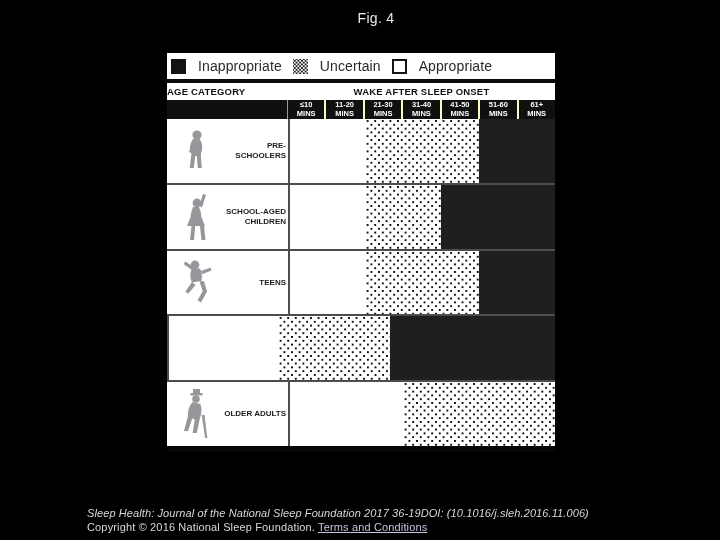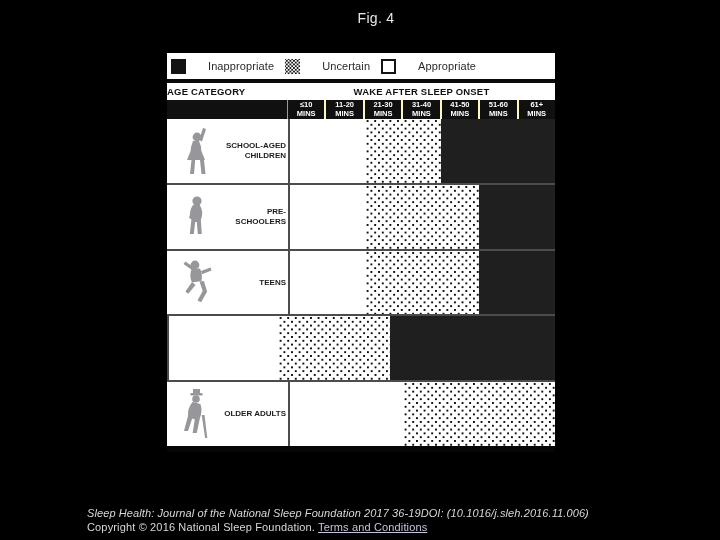--- a/index.html
+++ b/index.html
@@ -22,21 +22,21 @@
   .legend-item{display:flex;align-items:center;margin-right:11px;}
   .swatch{width:15px;height:15px;flex:none;box-sizing:border-box;}
   .swatch.inappropriate{background:#131313;}
   .swatch.uncertain{
     background-color:#fff;
     background-image:radial-gradient(#161616 .7px, rgba(0,0,0,0) .9px),
                      radial-gradient(#161616 .7px, rgba(0,0,0,0) .9px);
     background-size:3.6px 3.6px;background-position:0 0,1.8px 1.8px;
   }
   .swatch.appropriate{background:#fff;border:2px solid #141414;}
-  .legend-label{font-size:11px;color:#2a2a2a;margin-left:22px;letter-spacing:.1px;}
+  .legend-label{font-size:14px;color:#2a2a2a;margin-left:12px;letter-spacing:.1px;}
   .divider{height:4px;background:#0a0a0a;flex:none;}
   
   .header-text-row{height:17px;display:flex;align-items:center;flex:none;
     font-weight:bold;font-size:9.5px;color:#101010;letter-spacing:.2px;}
   .hcol-left{width:121px;text-align:left;flex:none;}
   .hcol-right{flex:1;text-align:center;}
   
   .col-header-row{height:19px;display:flex;flex:none;background:#101010;}
   .ch-left{width:121px;flex:none;box-sizing:border-box;border-right:1px solid #9a9a9a;background:#101010;}
   .ch-cell{flex:1;display:flex;flex-direction:column;justify-content:center;
@@ -121,54 +121,54 @@
       </div>
       <div class="ch-cell">
         <div>61+</div>
         <div>MINS</div>
       </div>
     </div>
   <div class="rows" id="rows">
       <div class="row">
         <div class="row-label">
           <span class="row-icon">
+            <svg width="34" height="44" viewBox="0 0 34 44">
+              <g fill="#97979b">
+                <circle cx="18" cy="6" r="4.6"></circle>
+                <path d="M14 10 q-3.5 5 -3 11 l1.4 4 -1.6 14 h4 l1.4 -12 h1.6 l1 12 h4 l-1 -14 1.2 -4 q1 -6 -2.4 -11 z"></path>
+                <path d="M12 16 l-2 7 2.4 1 2 -6 z"></path>
+              </g>
+            </svg>
+          </span>
+          <span class="row-label-text">PRE-SCHOOLERS</span>
+        </div>
+        <div class="row-cells">
+          <div class="seg appropriate" style="flex-grow: 2; flex-basis: 0px;"></div>
+          <div class="seg uncertain" style="flex-grow: 3; flex-basis: 0px;"></div>
+          <div class="seg inappropriate" style="flex-grow: 2; flex-basis: 0px;"></div>
+        </div>
+      </div>
+      <div class="row">
+        <div class="row-label">
+          <span class="row-icon">
             <svg width="36" height="48" viewBox="0 0 36 48">
               <g fill="#97979b">
                 <circle cx="19" cy="10" r="4.4"></circle>
                 <path d="M21 13 l4 -12 3 1 -4 12.4 z"></path>
                 <path d="M15 14 q-2.4 6 -2.4 10 l-3.6 9 h18 l-3.6 -9 q0 -5 -2.4 -10 z"></path>
                 <path d="M13.5 33 l-1.5 14 h4 l1.2 -14 z M22 33 l1.5 14 h4 l-1.5 -14 z"></path>
               </g>
             </svg>
           </span>
           <span class="row-label-text">SCHOOL-AGED CHILDREN</span>
         </div>
         <div class="row-cells">
           <div class="seg appropriate" style="flex-grow: 2; flex-basis: 0px;"></div>
           <div class="seg uncertain" style="flex-grow: 2; flex-basis: 0px;"></div>
           <div class="seg inappropriate" style="flex-grow: 3; flex-basis: 0px;"></div>
-        </div>
-      </div>
-      <div class="row">
-        <div class="row-label">
-          <span class="row-icon">
-            <svg width="34" height="44" viewBox="0 0 34 44">
-              <g fill="#97979b">
-                <circle cx="18" cy="6" r="4.6"></circle>
-                <path d="M14 10 q-3.5 5 -3 11 l1.4 4 -1.6 14 h4 l1.4 -12 h1.6 l1 12 h4 l-1 -14 1.2 -4 q1 -6 -2.4 -11 z"></path>
-                <path d="M12 16 l-2 7 2.4 1 2 -6 z"></path>
-              </g>
-            </svg>
-          </span>
-          <span class="row-label-text">PRE-SCHOOLERS</span>
-        </div>
-        <div class="row-cells">
-          <div class="seg appropriate" style="flex-grow: 2; flex-basis: 0px;"></div>
-          <div class="seg uncertain" style="flex-grow: 3; flex-basis: 0px;"></div>
-          <div class="seg inappropriate" style="flex-grow: 2; flex-basis: 0px;"></div>
         </div>
       </div>
       <div class="row">
         <div class="row-label">
           <span class="row-icon">
             <svg width="38" height="48" viewBox="0 0 38 48">
               <g fill="#97979b">
                 <circle cx="18" cy="7" r="4.4"></circle>
                 <path d="M15 12 l-8.5 -6 1.8 -2.6 9 6 z"></path>
                 <path d="M24 13 l9.5 -3.4 1 3 -9.5 3.6 z"></path>

